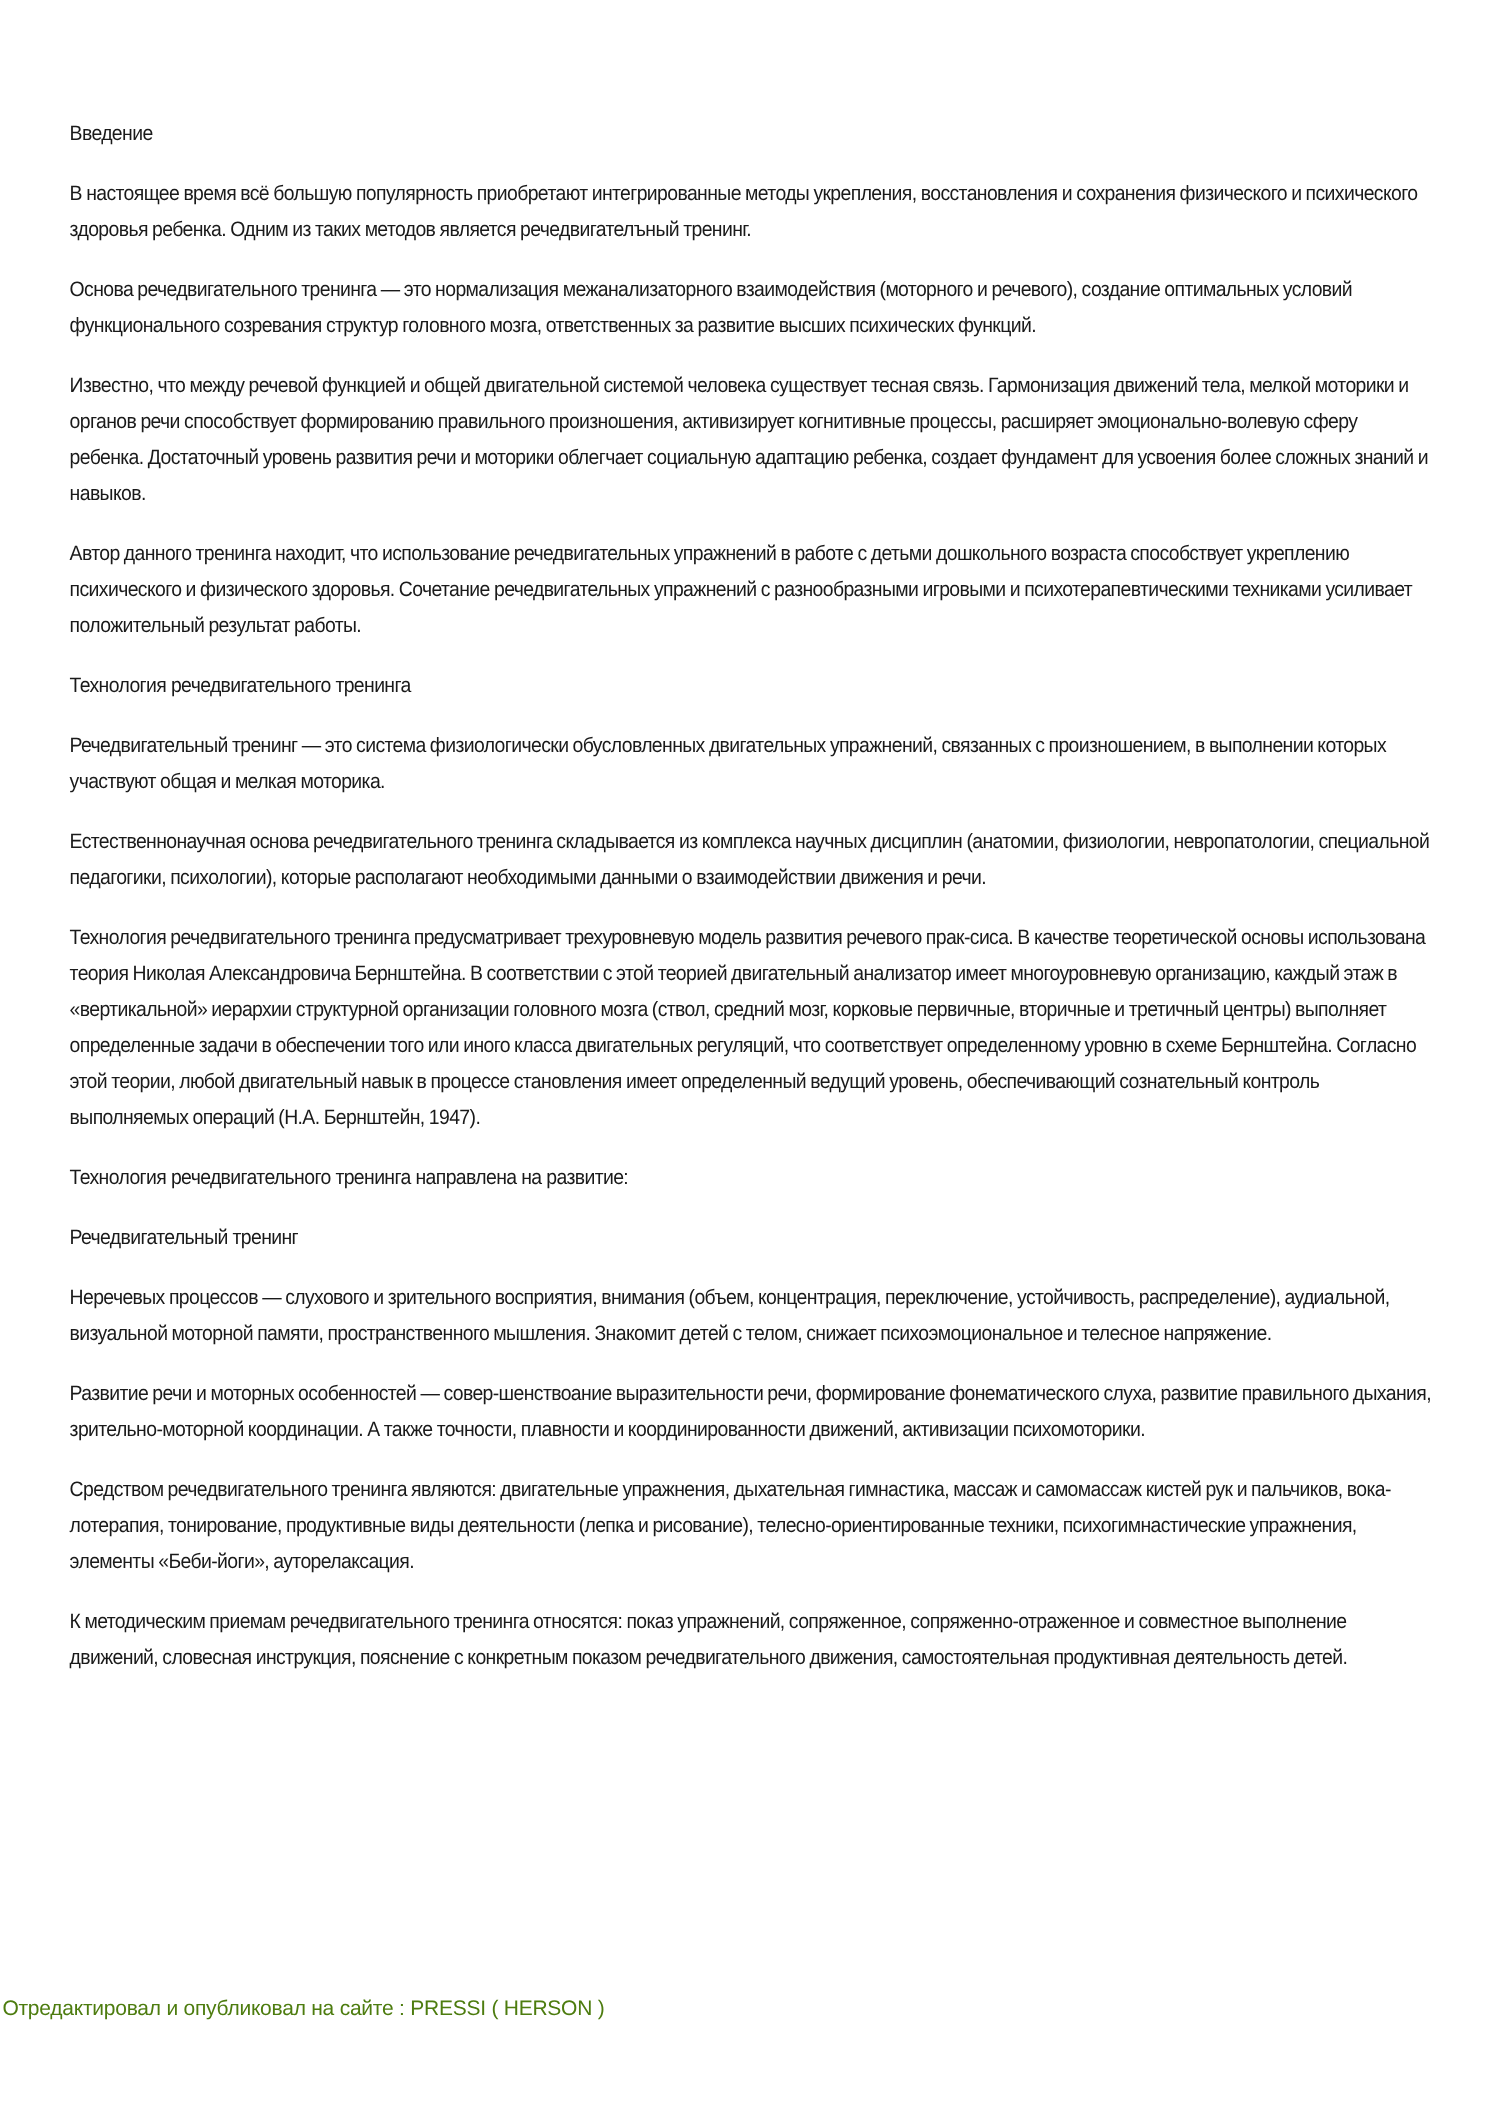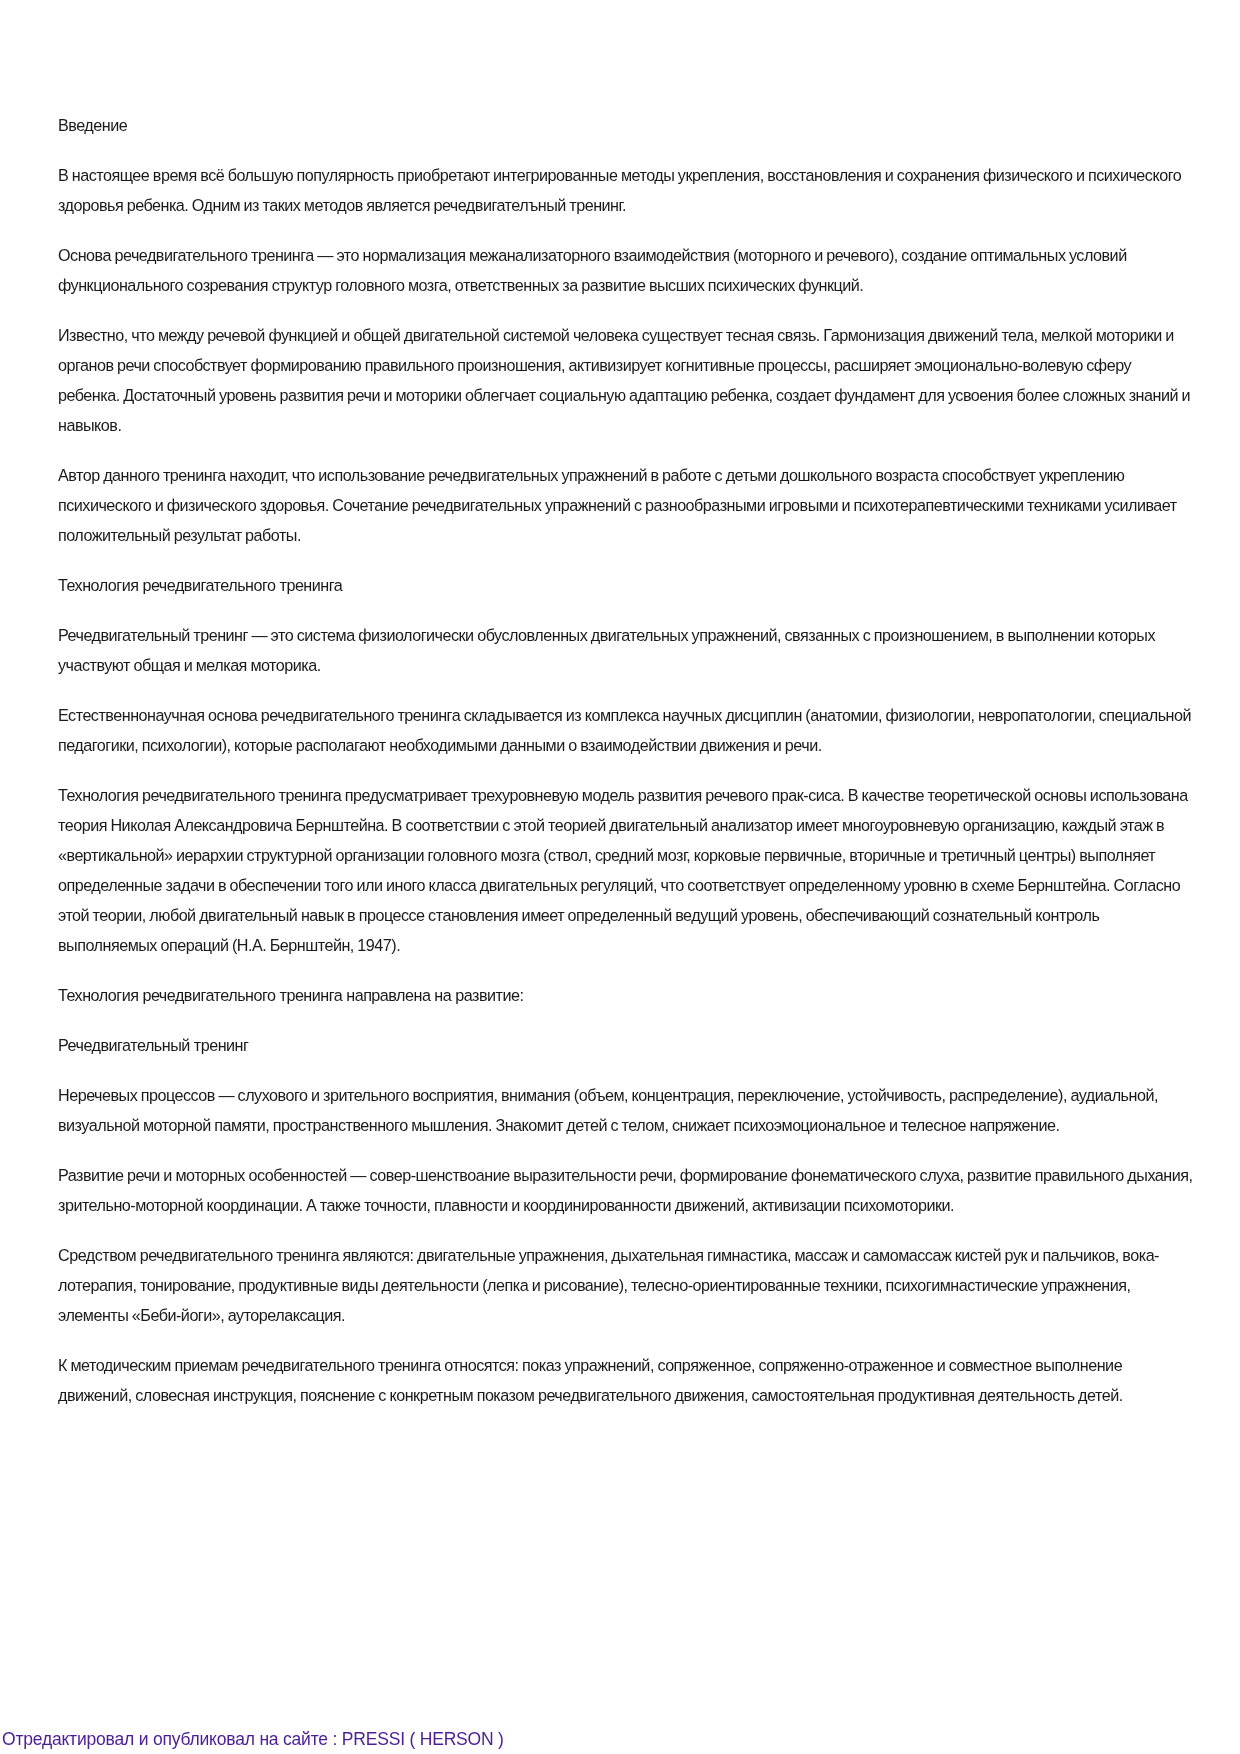--- a/index.html
+++ b/index.html
@@ -11,21 +11,21 @@
       width: 1240px;
       height: 1754px;
       position: relative;
       overflow: hidden;
       font-family: "Liberation Sans", sans-serif;
       color: #1a1a1a;
     }
     .page {
       position: absolute;
       left: 58px;
-      top: 110px;
+      top: 96px;
       width: 1135px;
     }
     .para {
       margin: 0 0 20px 0;
       font-size: 17.4px;
       line-height: 30px;
       letter-spacing: -0.55px;
       word-spacing: -0.5px;
       transform: scaleX(0.93);
       transform-origin: left top;
@@ -35,23 +35,23 @@
       margin: 0 0 20px 0;
       font-size: 17.4px;
       line-height: 30px;
       letter-spacing: -0.55px;
       transform: scaleX(0.93);
       transform-origin: left top;
     }
     .footer {
       position: absolute;
       left: 2px;
-      top: 1729px;
+      top: 1663px;
       font-size: 17.5px;
-      color: #4c1d95;
+      color: #4d7c0f;
       white-space: nowrap;
       letter-spacing: -0.2px;
     }
   </style>
 </head>
 <body>
 
 <div class="page">
   <p class="heading">Введение</p>
   <p class="para">В настоящее время всё большую популярность приобретают интегрированные методы укрепления, восстановления и сохранения физического и психического здоровья ребенка. Одним из таких методов является речедвигателъный тренинг.</p>

